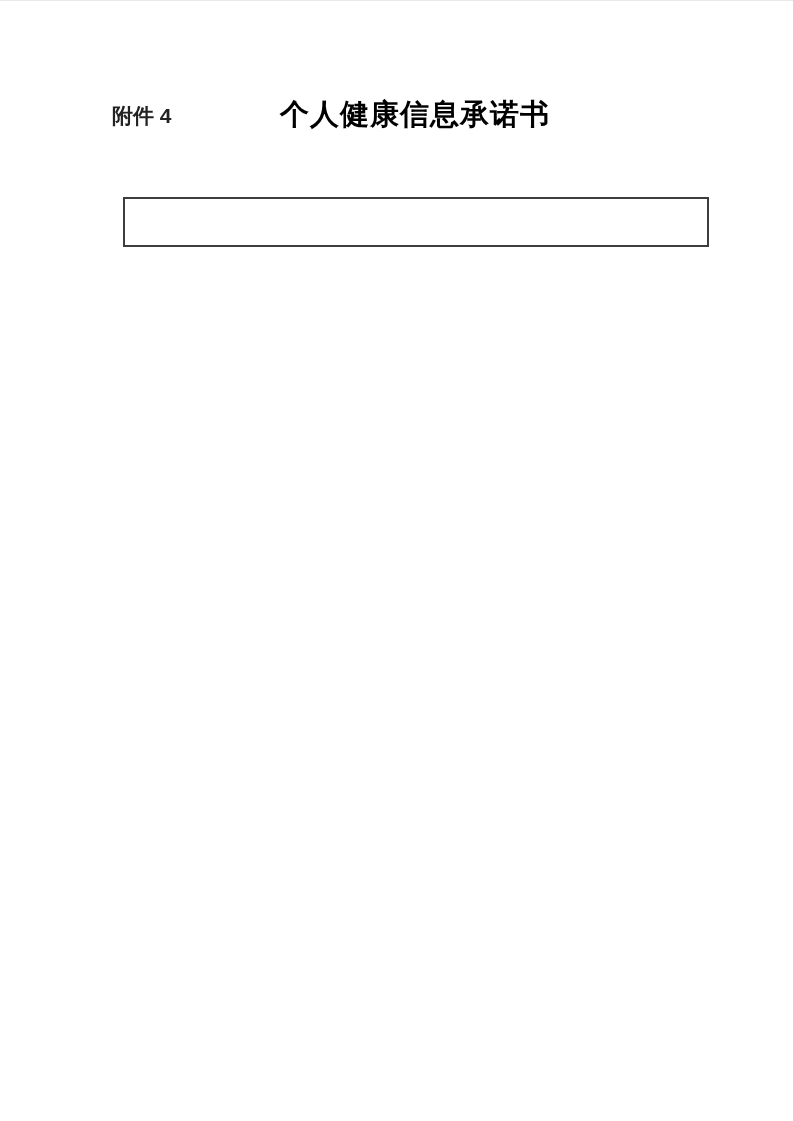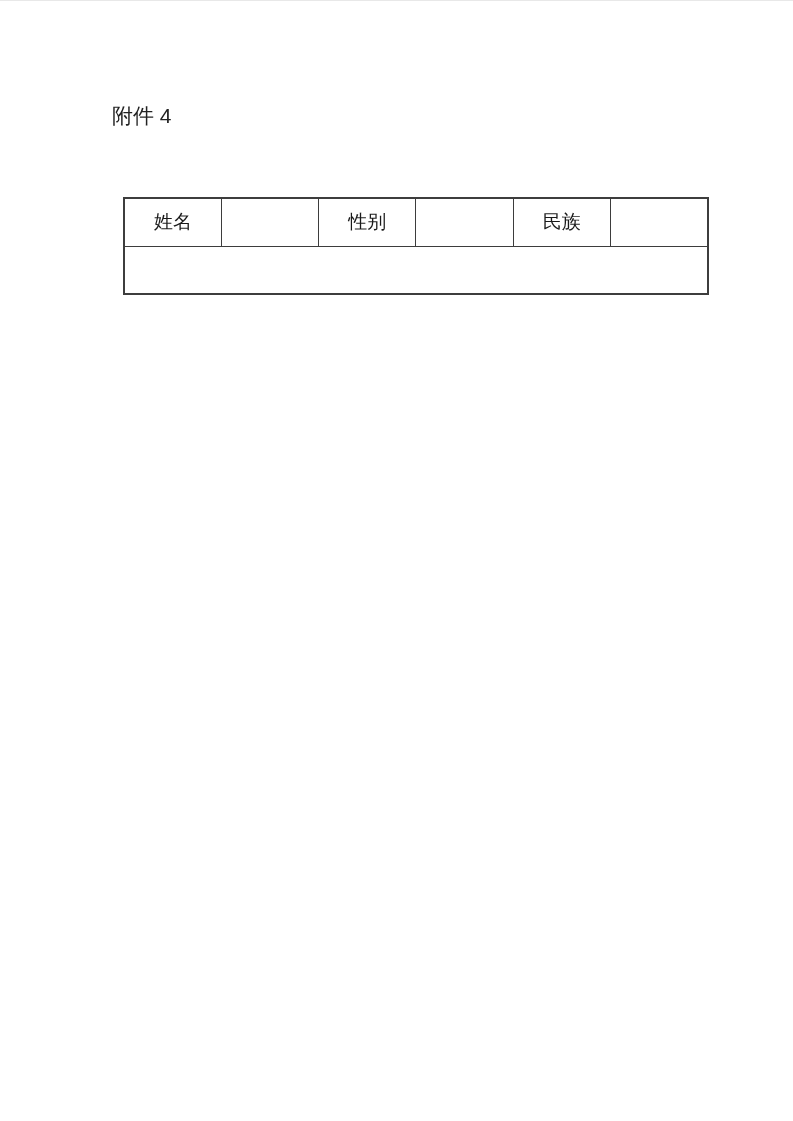--- a/index.html
+++ b/index.html
@@ -11,21 +11,21 @@
     color: #1a1a1a;
   }
   .page {
     position: absolute; inset: 0;
     background: #ffffff;
     border-top: 1px solid #e8e8e8;
   }
   .attachment {
     position: absolute; left: 112px; top: 101px;
     font-family: "Liberation Sans", sans-serif;
-    font-size: 21px; color: #222;
+    font-size: 21px; color: #222; font-weight: bold;
   }
   .doc-title {
     position: absolute; left: 123px; top: 94px; width: 584px;
     text-align: center;
     font-family: "Liberation Sans", sans-serif;
     font-weight: bold; font-size: 29px; letter-spacing: 1px;
     color: #000;
   }
   table.info {
     position: absolute; left: 123px; top: 196px; width: 584px;
@@ -44,39 +44,32 @@
     position: relative;
     text-align: left; vertical-align: top;
   }
 </style>
 </head>
 <body>
 
 <div class="page">
 
   <div class="attachment">附件 4</div>
+  <div class="doc-title">个人健康信息承诺书</div>
 
   <table class="info">
     <colgroup>
       <col style="width:97.3px">
         <col style="width:97.3px">
         <col style="width:97.3px">
       <col style="width:97.3px">
         <col style="width:97.3px">
         <col style="width:97.5px">
     </colgroup>
     <tbody>
-        <tr>
-      <td>姓名</td>
-      <td></td>
-      <td>性别</td>
-      <td></td>
-      <td>民族</td>
-      <td></td>
-    </tr>
     <tr>
       <td colspan="6" class="statement-cell">
 
         
 
         
 
         
 
         

